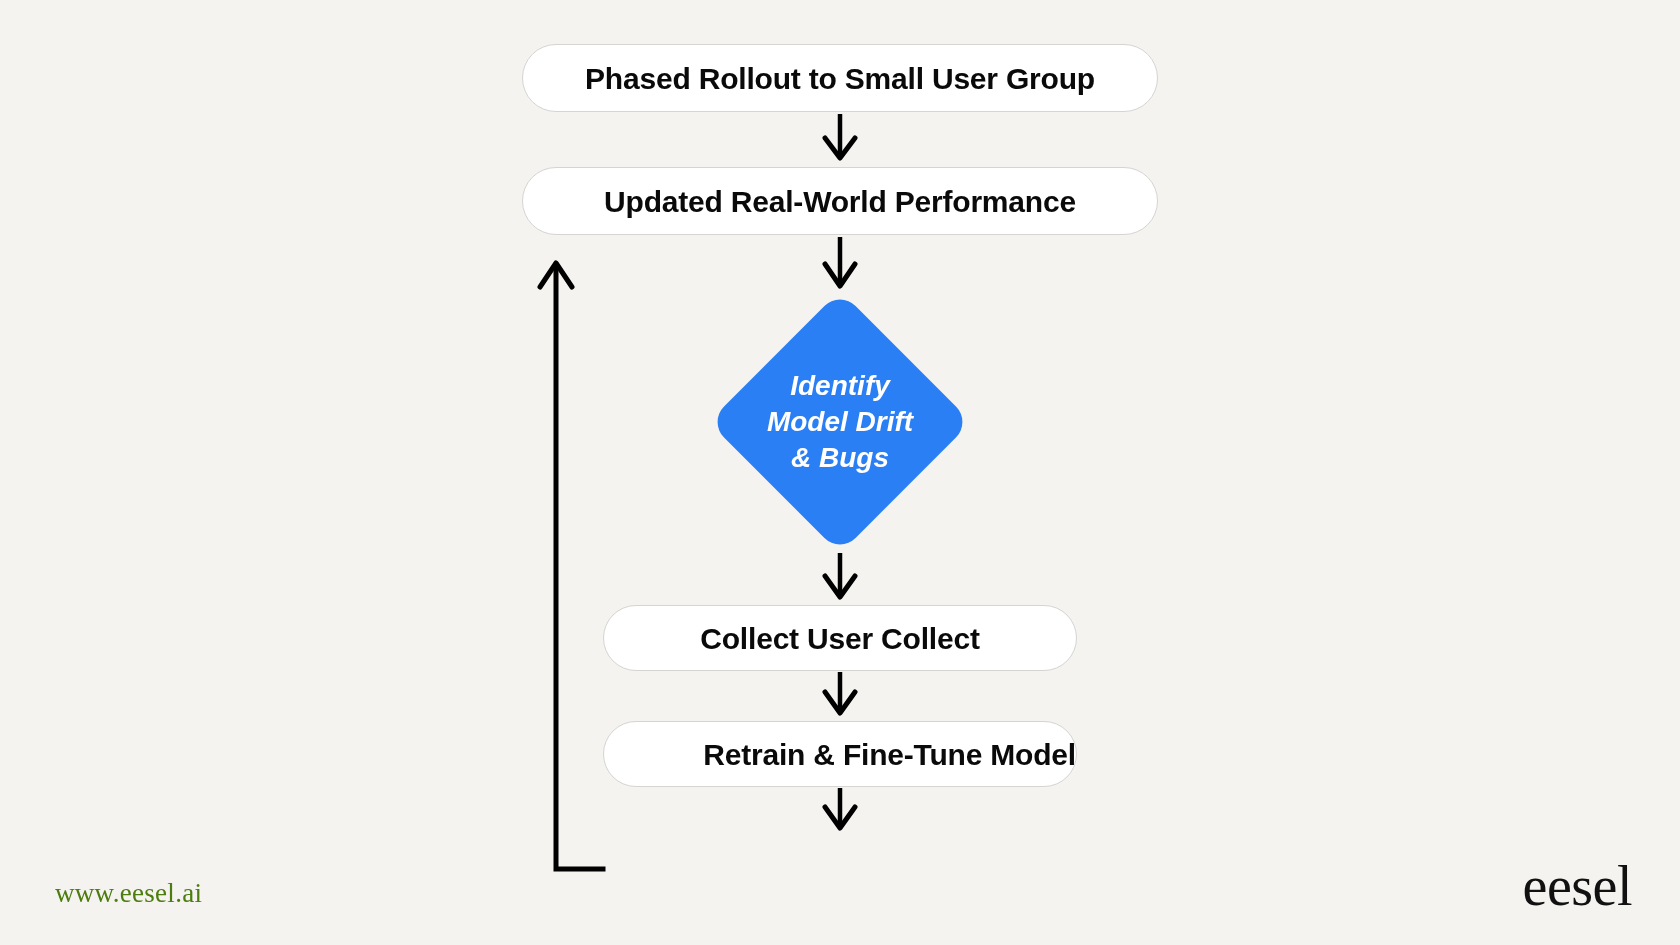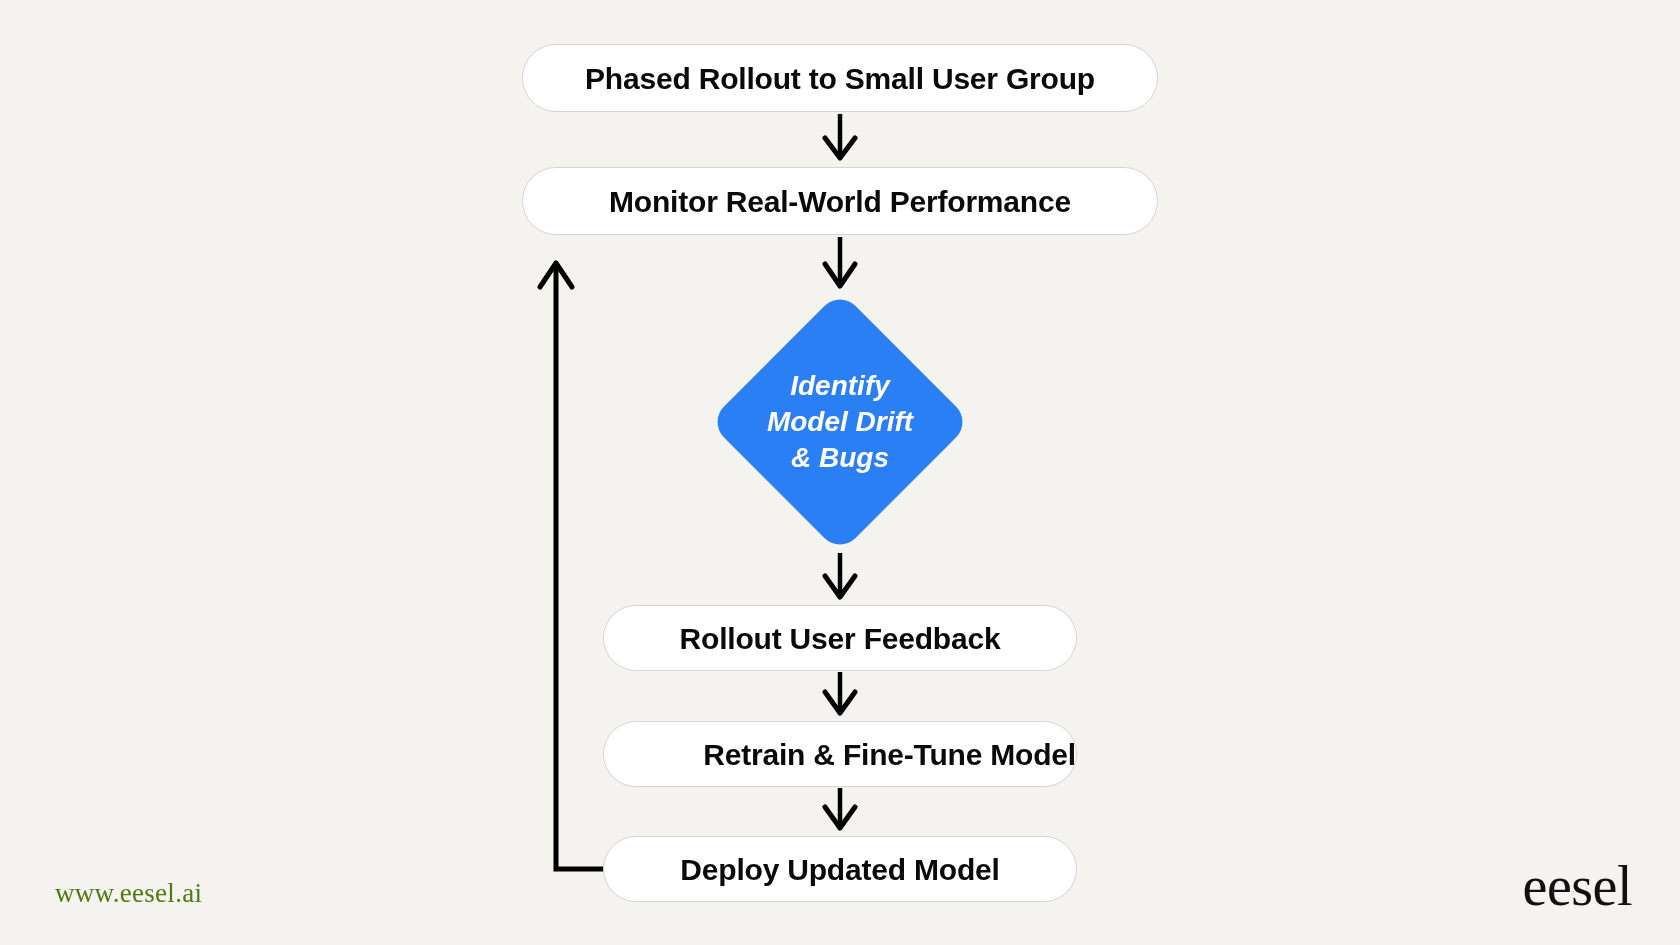--- a/index.html
+++ b/index.html
@@ -159,39 +159,36 @@
       <polyline points="603,869 556,869 556,268" fill="none" stroke="#000000" stroke-width="5" stroke-linecap="square" stroke-linejoin="miter"></polyline>
       <polyline points="540,287 556,263 572,287" fill="none" stroke="#000000" stroke-width="5" stroke-linecap="round" stroke-linejoin="round"></polyline>
     </g>
   </svg>
 
   <div class="node box" id="node-phased-rollout">
     <span class="box-label">Phased Rollout to Small User Group</span>
   </div>
 
   <div class="node box" id="node-monitor-performance">
-    <span class="box-label">Monitor Real-World Performance</span>
+    <span class="box-label">Updated Real-World Performance</span>
   </div>
 
   <div class="node" id="node-identify-drift">
     <span class="diamond-shape"></span>
     <span class="diamond-label">Identify
 Model Drift
 &amp; Bugs</span>
   </div>
 
   <div class="node box" id="node-collect-feedback">
-    <span class="box-label">Rollout User Feedback</span>
+    <span class="box-label">Collect User Collect</span>
   </div>
 
   <div class="node box" id="node-retrain-model">
     <span class="box-label">Retrain &amp; Fine-Tune Model</span>
   </div>
 
-  <div class="node box" id="node-deploy-model">
-    <span class="box-label">Deploy Updated Model</span>
-  </div>
 
   <div id="watermark-url">www.eesel.ai</div>
 
   <div id="brand-logo">eesel</div>
 
 </div>
 
 </body></html>

